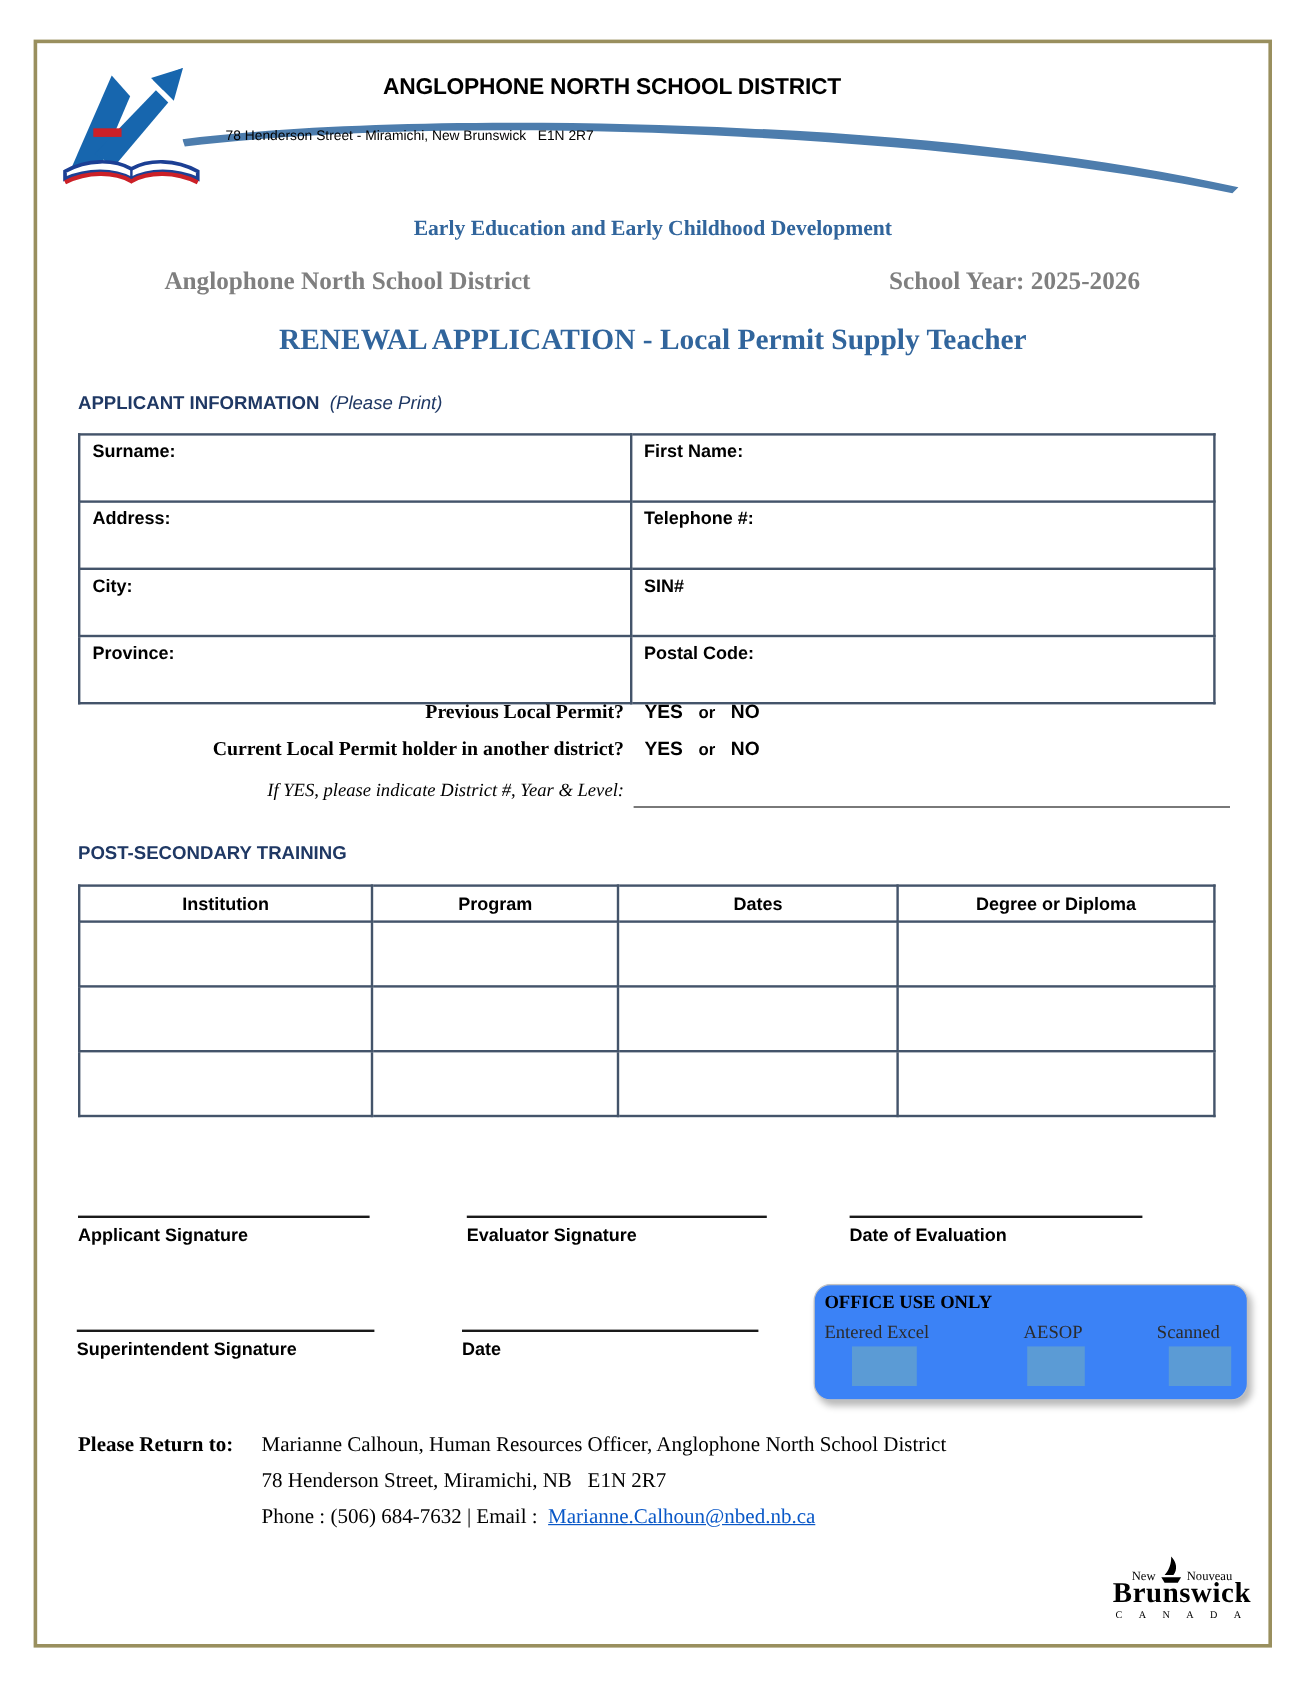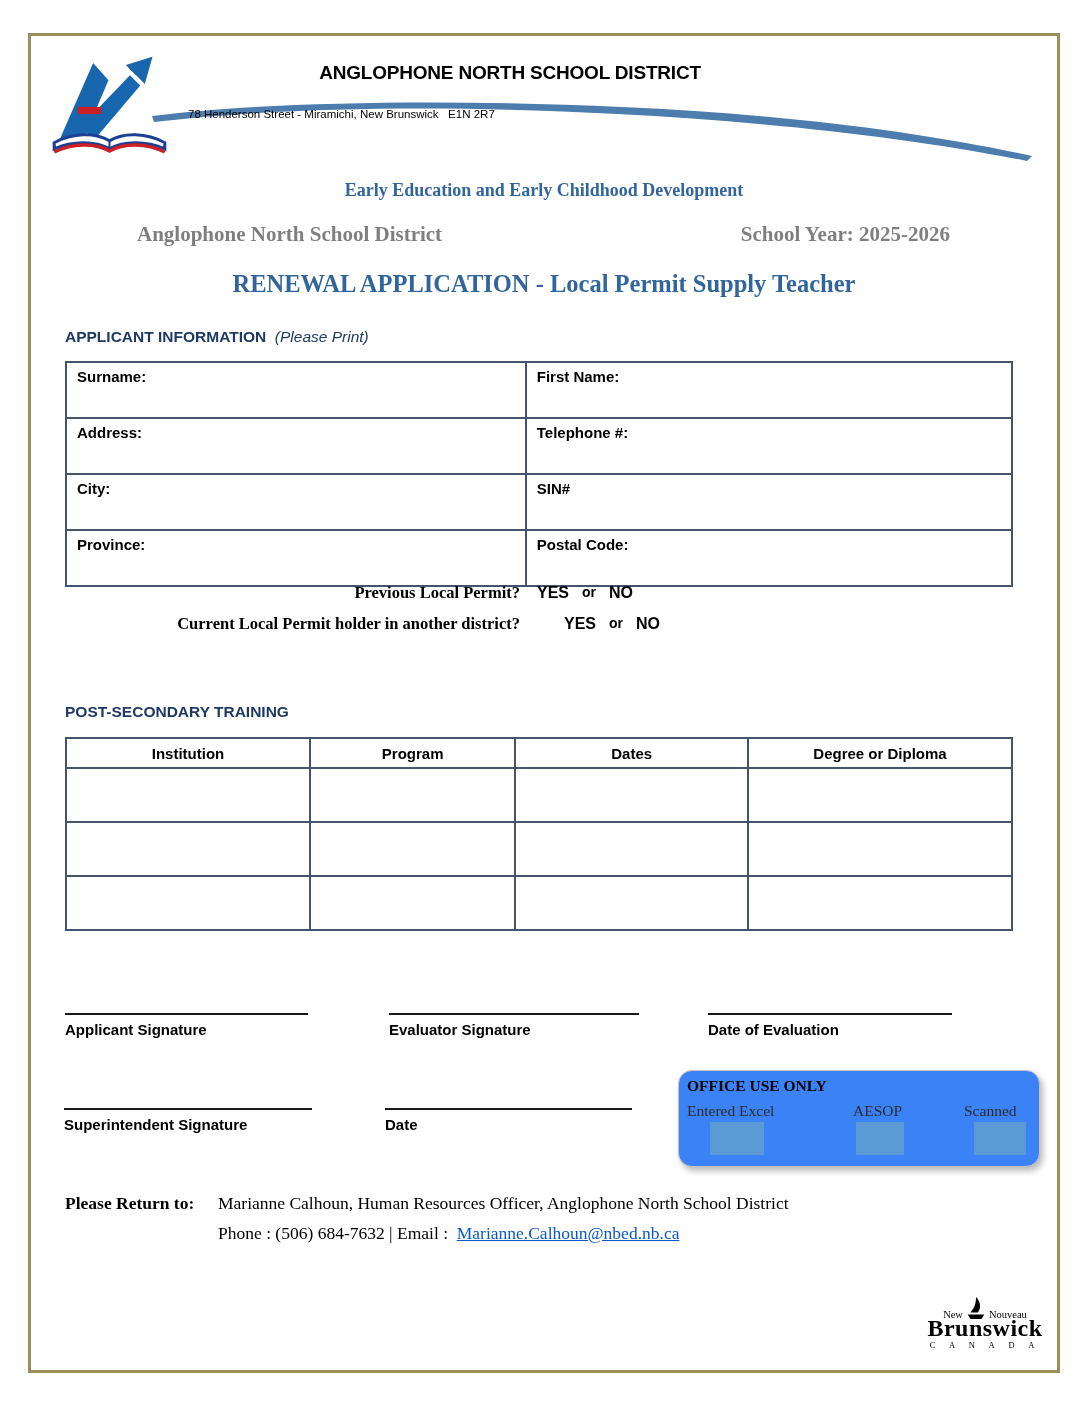--- a/index.html
+++ b/index.html
@@ -128,27 +128,31 @@
     </table>
 
   <div class="q-row" style="top:583px;">
     <span class="q-label">Previous Local Permit?</span>
     <span class="q-opts">
       <span>YES</span>
       <span style="font-size:14px">or</span>
       <span>NO</span>
     </span>
   </div>
-  <div class="q-row" style="top:614px;gap:27px;">
+  <div class="q-row" style="top:614px;">
     <span class="q-label">Current Local Permit holder in another district?</span>
     <span class="q-opts">
       <span>YES</span>
       <span style="font-size:14px">or</span>
       <span>NO</span>
     </span>
+  </div>
+  <div class="q-row" style="top:650px;position:absolute;height:30px;">
+    <span class="q-label q-ital" style="font-weight:normal;">If YES, please indicate District #, Year &amp; Level:</span>
+    <span class="blank-line"></span>
   </div>
 
   <div class="sec-heading" style="top:703px;">POST-SECONDARY TRAINING</div>
 
   <table class="grid t2" style="top:737px;">
     <colgroup>
         <col style="width:25.8%">
         <col style="width:21.7%">
         <col style="width:24.6%">
         <col style="width:27.9%">
@@ -210,20 +214,21 @@
     <div class="lbl" style="left:285px;">Scanned</div>
     <div class="chk" style="left:31px;width:54px;"></div>
     <div class="chk" style="left:177px;width:48px;"></div>
     <div class="chk" style="left:295px;width:52px;"></div>
   </div>
 
   <div class="return">
     <div class="rlab">Please Return to:</div>
     <div class="rbody">
       <div>Marianne Calhoun, Human Resources Officer, Anglophone North School District</div>
+      <div>78 Henderson Street, Miramichi, NB&nbsp;&nbsp; E1N 2R7</div>
       <div><span>Phone : (506) 684-7632 | Email : </span>&nbsp;<span class="link">Marianne.Calhoun@nbed.nb.ca</span></div>
     </div>
   </div>
 
   <div class="nb">
     <div class="top">
       <span>New</span>
       <svg width="22" height="24" viewBox="0 0 24 26">
         <path d="M12,1 C17,6 18,13 14,18 L6,18 C11,12 12,7 12,1 Z" fill="#000"></path>
         <path d="M3,20 L21,20 L18,25 L6,25 Z" fill="#000"></path>

